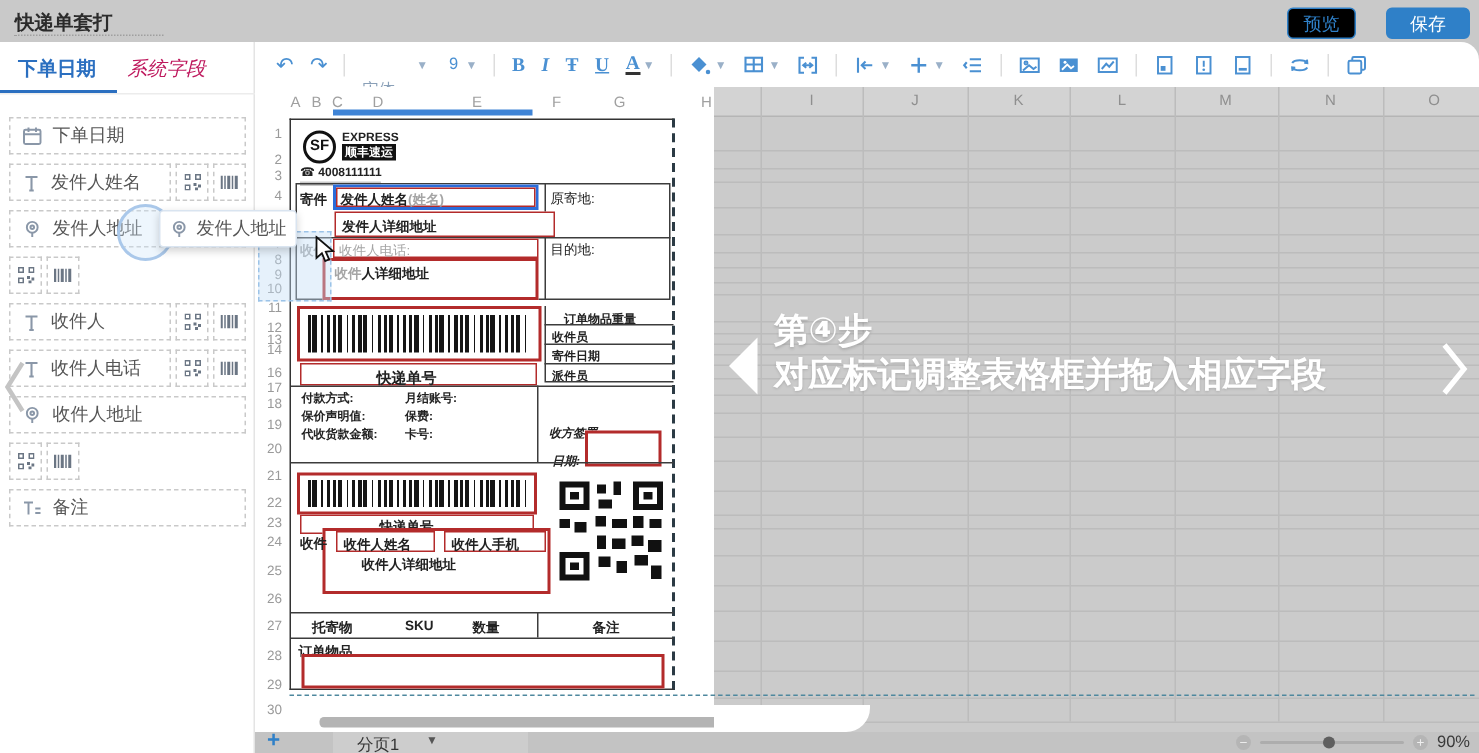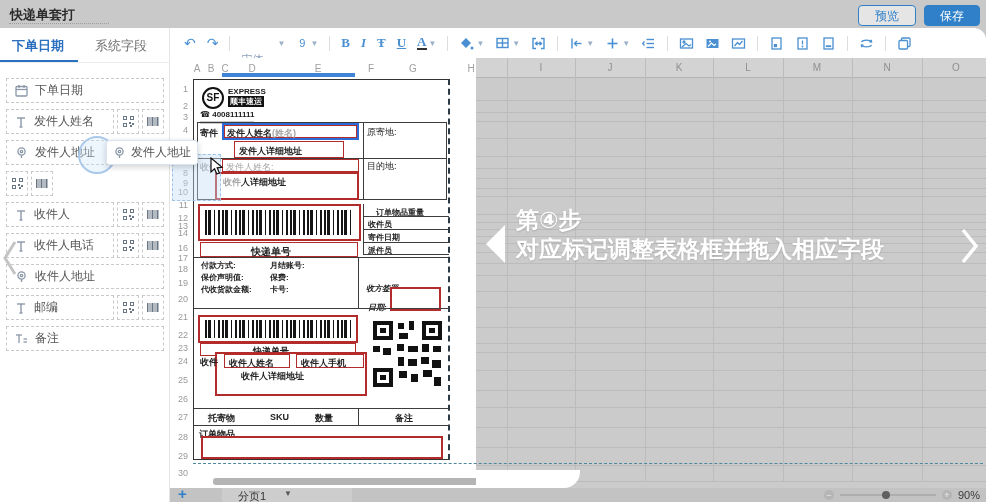--- a/index.html
+++ b/index.html
@@ -3,29 +3,29 @@
 <meta charset="utf-8">
 <style>
   html,body{margin:0;padding:0;}
   body{font-family:"Liberation Sans","DejaVu Sans",sans-serif;background:#c9c9c9;}
   .page{position:relative;width:986px;height:502px;overflow:hidden;background:#c9c9c9;}
   
   .topbar{position:absolute;left:0;top:0;width:986px;height:28px;background:#c9c9c9;}
   .app-title{position:absolute;left:10px;top:6px;font-size:13px;font-weight:bold;color:#2b2b2b;}
   .title-dots{position:absolute;left:9px;top:23px;width:100px;border-bottom:1px dotted #9f9f9f;}
   .btn{position:absolute;top:5px;height:21px;line-height:21px;text-align:center;font-size:12px;border-radius:4px;cursor:pointer;box-sizing:border-box;}
-  .btn-preview{left:858px;width:58px;background:#e5e5e5;border:1px solid #2f80c8;color:#2f80c8;}
+  .btn-preview{left:858px;width:46px;background:#000000;border:1px solid #2f80c8;color:#2f80c8;}
   .btn-save{left:924px;width:56px;background:#2f80c8;color:#fff;border:1px solid #2f80c8;}
   
   .sidebar{position:absolute;left:0;top:28px;width:170px;height:474px;background:#fff;border-right:1px solid #e4e4e4;box-sizing:border-box;}
   .tabs{position:absolute;left:0;top:0;width:170px;height:34px;border-bottom:1px solid #ececec;}
   .tab{position:absolute;top:9px;font-size:13px;cursor:pointer;}
   .tab-active{left:12px;color:#2b6fc0;font-weight:bold;}
   .tab-underline{position:absolute;left:0;top:32px;width:78px;height:2px;background:#2b6fc0;}
-  .tab-plain{left:95px;color:#737373;}
+  .tab-plain{left:85px;color:#be185d;font-style:italic;}
   .fields{position:absolute;left:6px;top:50px;width:158px;}
   .field-row{display:flex;gap:3px;margin-bottom:6px;height:25px;}
   .field-main{flex:1;display:flex;align-items:center;gap:7px;border:1px dashed #c9c9c9;background:#fff;padding-left:8px;box-sizing:border-box;cursor:grab;}
   .f-label{font-size:12px;color:#555;}
   .f-icon{display:flex;align-items:center;color:#8a97a8;}
   .f-extra{width:22px;border:1px dashed #c9c9c9;display:flex;align-items:center;justify-content:center;box-sizing:border-box;cursor:grab;}
   .side-chevron{position:absolute;left:1px;top:210px;color:#c4c4c4;}
   
   .ghost-ring{position:absolute;left:78px;top:108px;width:34px;height:34px;border:2px solid #aac8ea;border-radius:50%;background:rgba(205,228,248,.35);}
   .ghost-pill{position:absolute;left:106px;top:112px;width:92px;height:25px;background:#fff;border:1px solid #d9e4f0;border-radius:3px;box-shadow:0 2px 6px rgba(0,0,0,.18);display:flex;align-items:center;gap:5px;padding-left:6px;box-sizing:border-box;z-index:40;}
@@ -404,30 +404,20 @@
                 <circle cx="6.5" cy="5.5" r="1.2"></circle>
                 <path d="M6.5 9.2 L6.5 12"></path>
               </svg>
             </span>
       <span class="f-label">收件人地址</span>
     </div>
 
   </div>
 
   <div class="field-row">
-    <div class="field-main">
-      <span class="f-icon">
-              <svg width="12" height="12" fill="none" stroke="#8a97a8" stroke-width="1.4">
-                <line x1="2" y1="2" x2="10" y2="2"></line>
-                <line x1="6" y1="2" x2="6" y2="11"></line>
-                <line x1="4.5" y1="11" x2="7.5" y2="11"></line>
-              </svg>
-            </span>
-      <span class="f-label">邮编</span>
-    </div>
     <div class="f-extra">
       <svg width="11" height="11" fill="#6b7684">
               <rect x="0" y="0" width="4" height="4"></rect>
               <rect x="1" y="1" width="2" height="2" fill="#fff"></rect>
               <rect x="7" y="0" width="4" height="4"></rect>
               <rect x="8" y="1" width="2" height="2" fill="#fff"></rect>
               <rect x="0" y="7" width="4" height="4"></rect>
               <rect x="1" y="8" width="2" height="2" fill="#fff"></rect>
               <rect x="6" y="6" width="2" height="2"></rect>
               <rect x="9" y="7" width="2" height="2"></rect>
@@ -530,27 +520,27 @@
       <div class="smudge"></div>
 
       <div class="secbox" style="left:3px;top:42px;width:250px;height:78px;"></div>
       <div class="vl" style="left:169px;top:42px;height:78px;"></div>
       <div class="hl" style="left:3px;top:78px;width:250px;"></div>
       <div class="lt b" style="left:6px;top:47px;">寄件</div>
       <div class="blue-cell" style="left:28px;top:43px;width:137px;height:17px;">
         <div class="rb" style="left:0;top:0;right:0;bottom:0;border-color:#b32b2b;"></div>
         <span class="lt b" style="left:3px;top:2px;"><span>发件人姓名</span><span class="gray">(姓名)</span></span>
       </div>
-      <div class="rb" style="left:40px;top:61px;width:110px;height:17px;">
+      <div class="rb" style="left:29px;top:61px;width:147px;height:17px;">
         <span class="lt b" style="left:4px;top:3px;">发件人详细地址</span>
       </div>
       <div class="lt" style="left:173px;top:46px;">原寄地:</div>
       <div class="lt b gray" style="left:6px;top:81px;">收件</div>
       <div class="rb" style="left:28px;top:79px;width:137px;height:13px;">
-        <span class="lt gray" style="left:3px;top:1px;">发件人姓名:</span>
+        <span class="lt gray" style="left:3px;top:1px;">收件人电话:</span>
       </div>
       <div class="rb rb2" style="left:21px;top:92px;width:144px;height:28px;">
         <span class="lt b" style="left:6px;top:2px;"><span class="gray">收件</span><span>人详细地址</span></span>
       </div>
       <div class="lt" style="left:173px;top:80px;">目的地:</div>
 
       <div class="rb rb2" style="left:4px;top:124px;width:163px;height:37px;">
         <div class="bars" style="position:absolute;left:5px;top:4px;right:5px;bottom:4px;"></div>
       </div>
       <div class="rb" style="left:6px;top:162px;width:158px;height:15px;">

